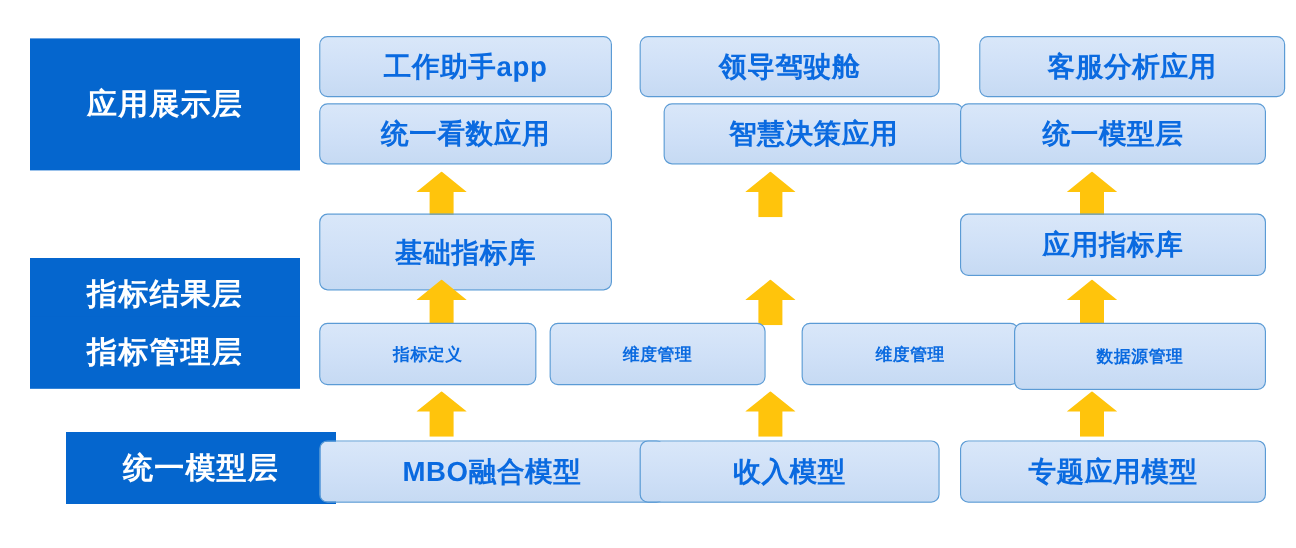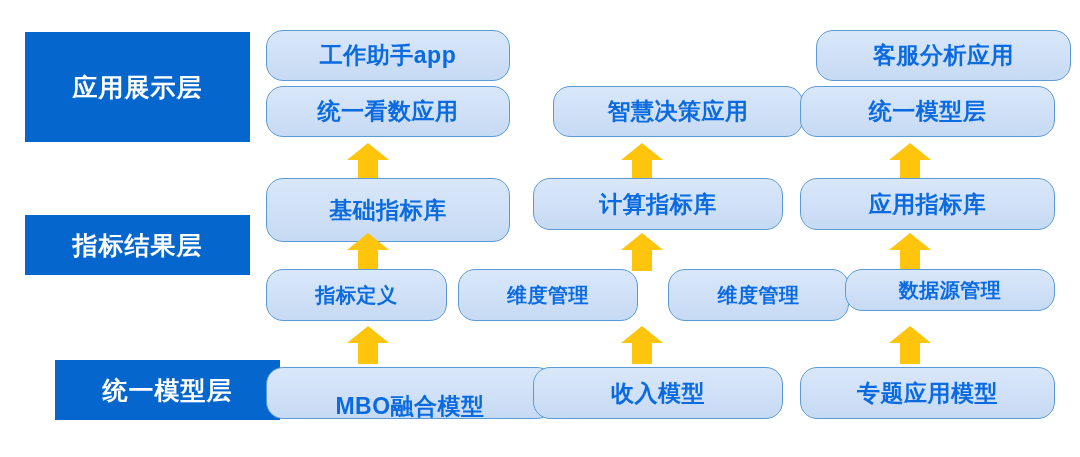--- a/index.html
+++ b/index.html
@@ -34,34 +34,34 @@
     justify-content: center;
     text-align: center;
     line-height: 1;
   }
 
   
   .node {
     position: absolute;
     background: linear-gradient(to bottom, #d9e7f9 0%, #cfe0f7 55%, #c6daf3 100%);
     border: 1px solid #5b9bd5;
-    border-radius: 17px;
+    border-radius: 7px;
     color: #0a6ae0;
     font-size: 23px;
     font-weight: bold;
     letter-spacing: 0.5px;
     display: flex;
     align-items: center;
     justify-content: center;
     text-align: center;
     line-height: 1;
     white-space: nowrap;
   }
 
-  .node.small { font-size: 20px; }
+  .node.small { font-size: 14px; }
 
   
   .arrow {
     position: absolute;
     width: 42px;
   }
   .arrow svg { display: block; width: 100%; height: 100%; }
 </style>
 </head>
 <body>
@@ -69,29 +69,35 @@
 <div id="diagram">
 
   <div class="layer-label" style="top:32px; height:110px;">
     <span>应用展示层</span>
   </div>
 
   <div class="layer-label" style="top:173px; height:60px;margin-top:42px;">
     <span>指标结果层</span>
   </div>
 
+  <div class="layer-label" style="top:264px; height:60px;">
+    <span>指标管理层</span>
+  </div>
 
   <div class="layer-label" style="top:360px; height:60px;margin-left:30px;">
     <span>统一模型层</span>
   </div>
 
   <div class="node" style="left:266px; top:30px; width:244px; height:51px;">
     <span>工作助手app</span>
   </div>
 
+  <div class="node" style="left:533px; top:30px; width:250px; height:51px;">
+    <span>领导驾驶舱</span>
+  </div>
 
   <div class="node" style="left:800px; top:30px; width:255px; height:51px;margin-left:16px;">
     <span>客服分析应用</span>
   </div>
 
   <div class="node" style="left:266px; top:86px; width:244px; height:51px;">
     <span>统一看数应用</span>
   </div>
 
   <div class="node" style="left:533px; top:86px; width:250px; height:51px;margin-left:20px;">
@@ -115,23 +121,20 @@
   <div class="arrow" style="left:889px; top:143px; height:38px;">
     <svg viewBox="0 0 42 38" preserveAspectRatio="none">
       <polygon points="21,0 42,17 31,17 31,38 11,38 11,17 0,17" fill="#ffc40c"></polygon>
     </svg>
   </div>
 
   <div class="node" style="left:266px; top:178px; width:244px; height:64px;">
     <span>基础指标库</span>
   </div>
 
-  <div class="node" style="left:533px; top:178px; width:250px; height:52px;">
-    <span>计算指标库</span>
-  </div>
 
   <div class="node" style="left:800px; top:178px; width:255px; height:52px;">
     <span>应用指标库</span>
   </div>
 
   <div class="arrow" style="left:347px; top:233px; height:38px;">
     <svg viewBox="0 0 42 38" preserveAspectRatio="none">
       <polygon points="21,0 42,17 31,17 31,38 11,38 11,17 0,17" fill="#ffc40c"></polygon>
     </svg>
   </div>
@@ -151,41 +154,41 @@
   </div>
 
   <div class="node small" style="left:458px; top:269px; width:180px; height:52px;">
     <span>维度管理</span>
   </div>
 
   <div class="node small" style="left:668px; top:269px; width:181px; height:52px;">
     <span>维度管理</span>
   </div>
 
-  <div class="node small" style="left:845px; top:269px; width:210px; height:42px;">
+  <div class="node small" style="left:845px; top:269px; width:210px; height:56px;">
     <span>数据源管理</span>
   </div>
 
   <div class="arrow" style="left:347px; top:326px; height:38px;">
     <svg viewBox="0 0 42 38" preserveAspectRatio="none">
       <polygon points="21,0 42,17 31,17 31,38 11,38 11,17 0,17" fill="#ffc40c"></polygon>
     </svg>
   </div>
   <div class="arrow" style="left:621px; top:326px; height:38px;">
     <svg viewBox="0 0 42 38" preserveAspectRatio="none">
       <polygon points="21,0 42,17 31,17 31,38 11,38 11,17 0,17" fill="#ffc40c"></polygon>
     </svg>
   </div>
   <div class="arrow" style="left:889px; top:326px; height:38px;">
     <svg viewBox="0 0 42 38" preserveAspectRatio="none">
       <polygon points="21,0 42,17 31,17 31,38 11,38 11,17 0,17" fill="#ffc40c"></polygon>
     </svg>
   </div>
 
-  <div class="node" style="left:266px; top:367px; width:288px; height:52px;align-items:flex-end;">
+  <div class="node" style="left:266px; top:367px; width:288px; height:52px;">
     <span>MBO融合模型</span>
   </div>
 
   <div class="node" style="left:533px; top:367px; width:250px; height:52px;">
     <span>收入模型</span>
   </div>
 
   <div class="node" style="left:800px; top:367px; width:255px; height:52px;">
     <span>专题应用模型</span>
   </div>

